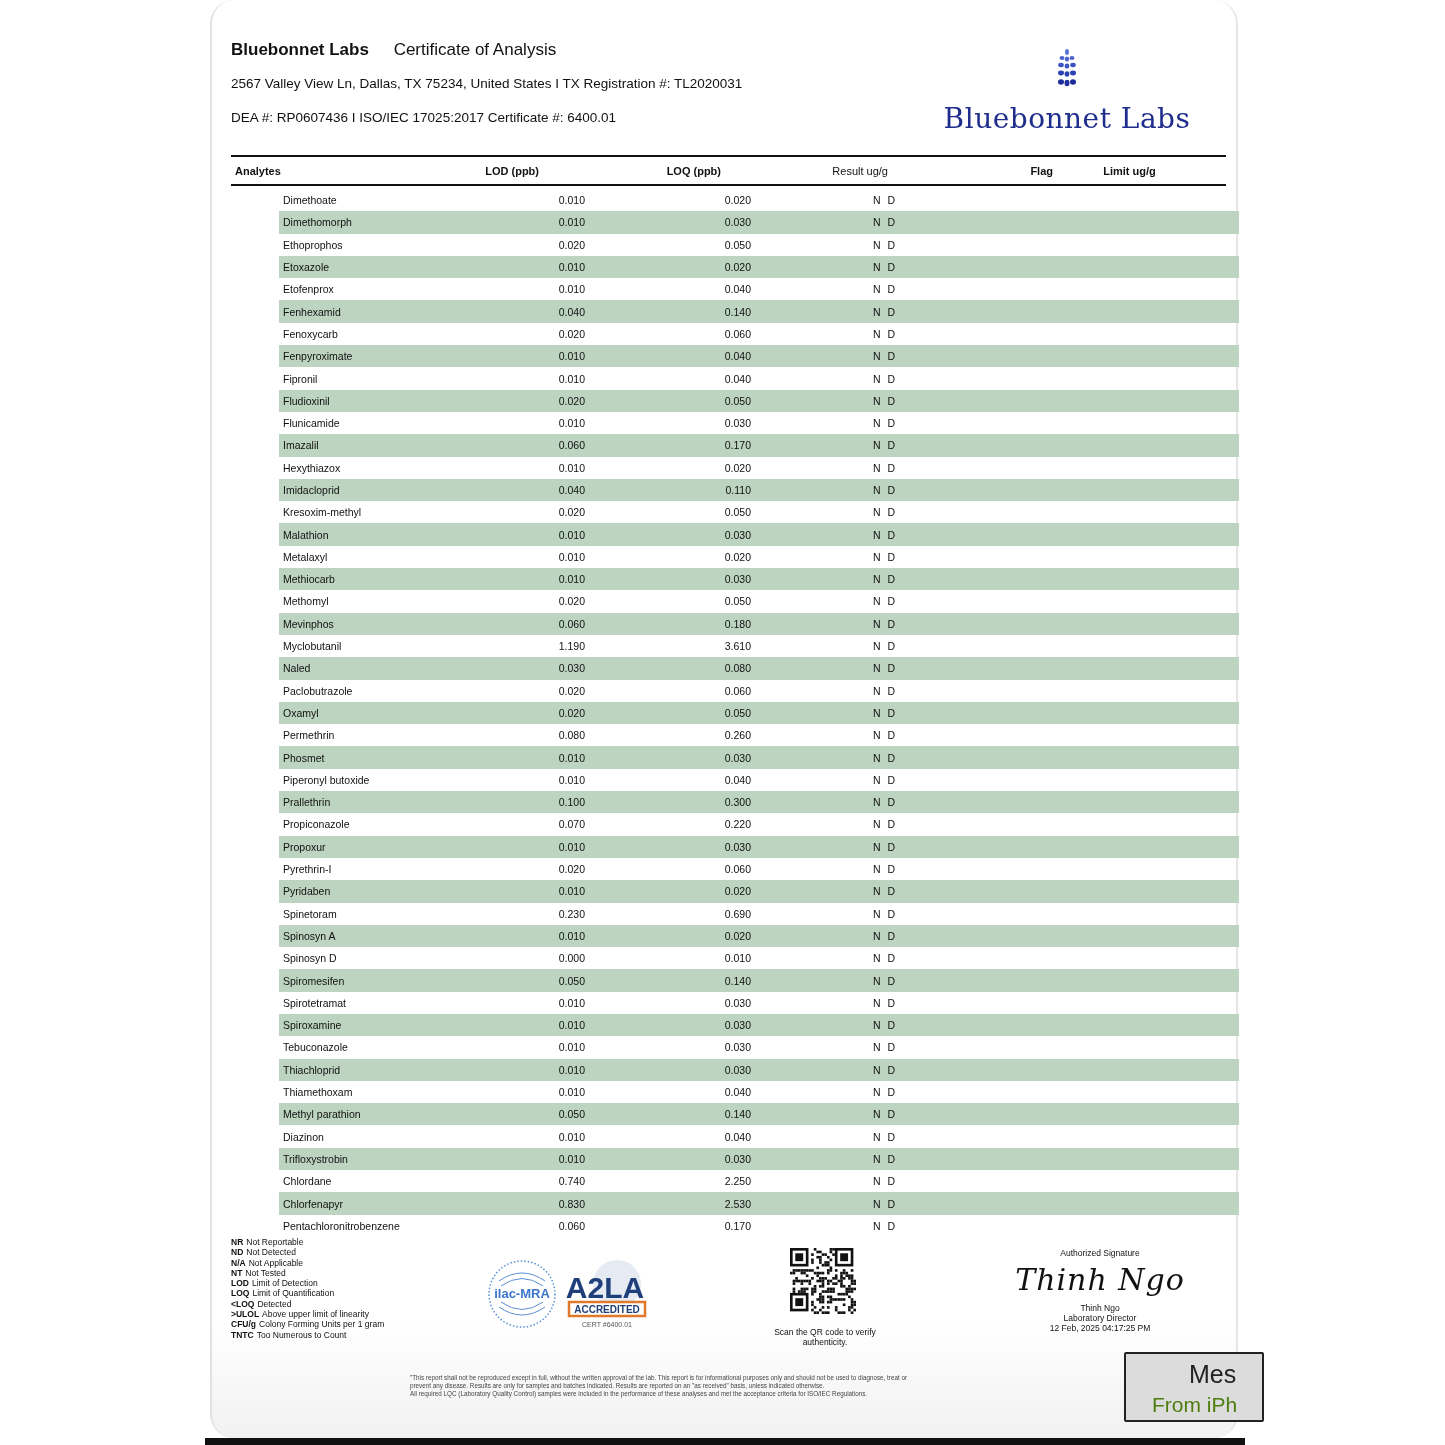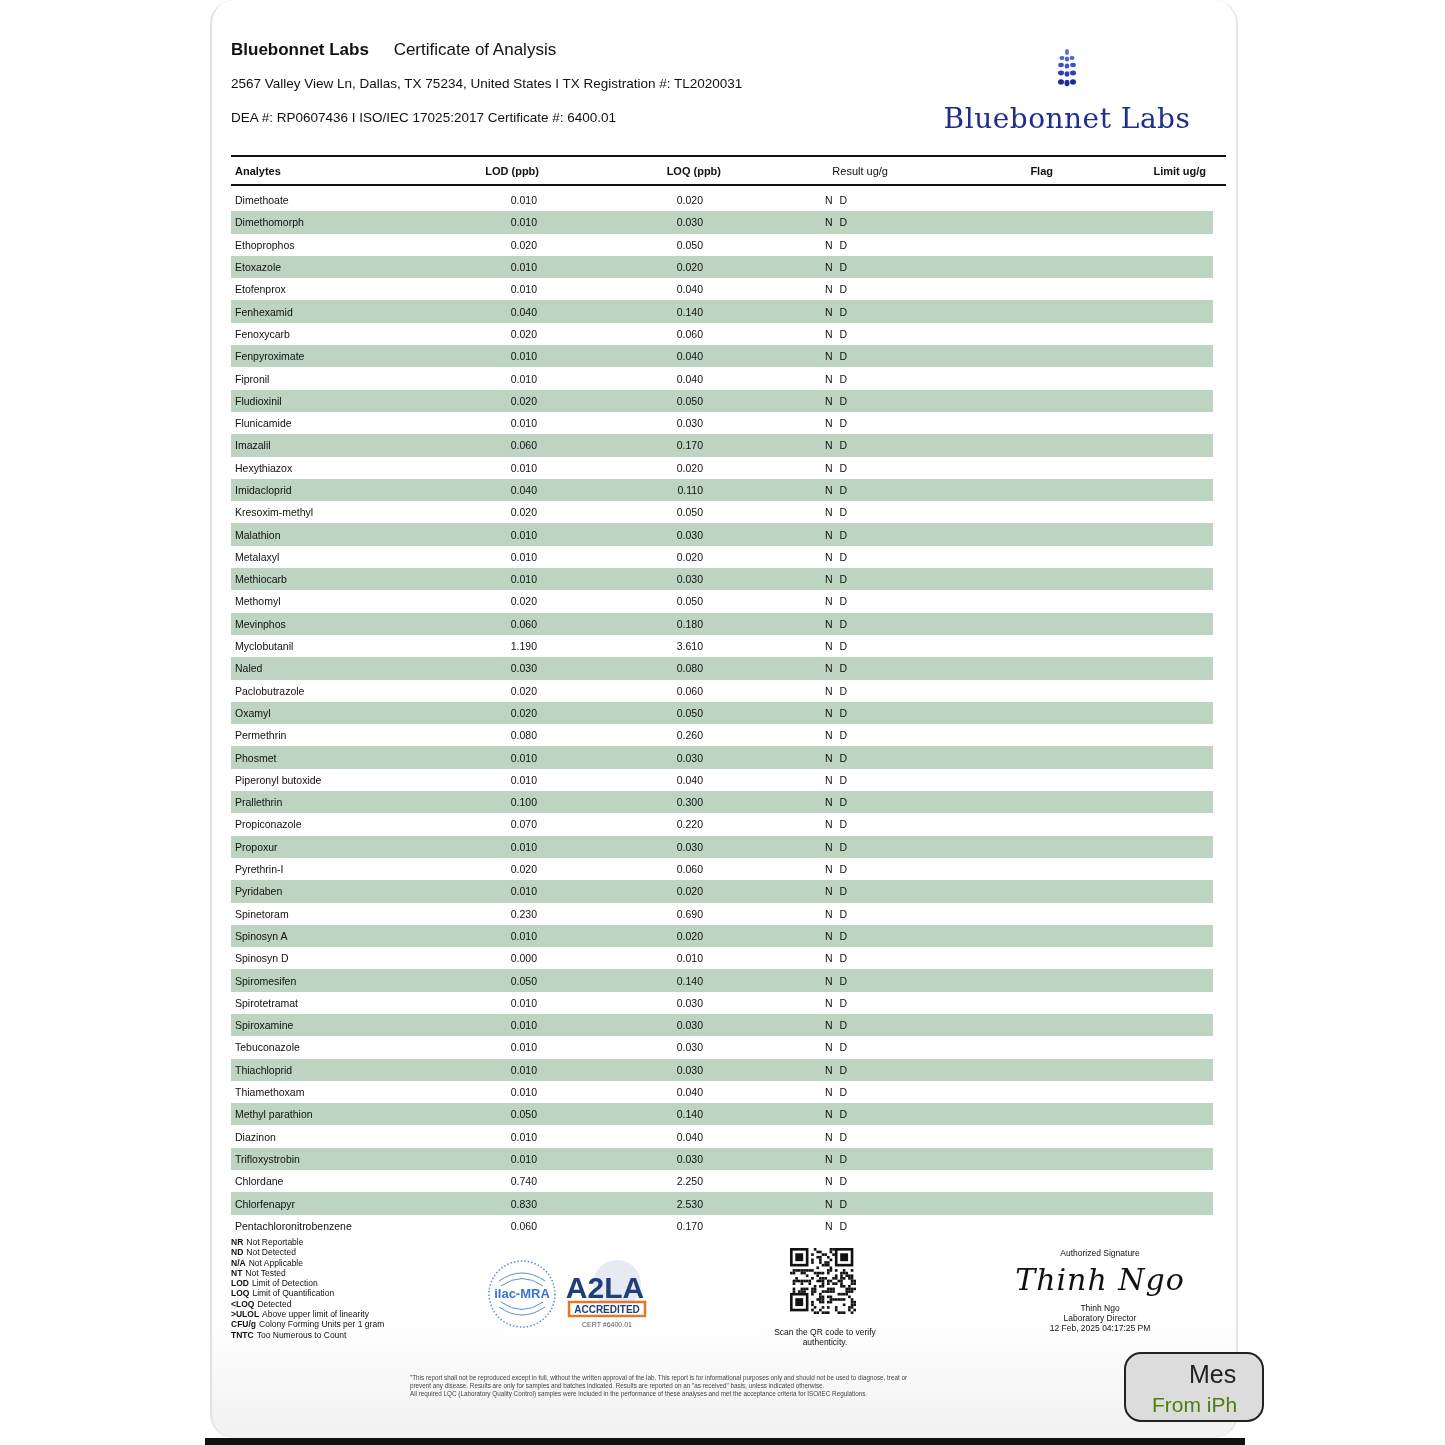--- a/index.html
+++ b/index.html
@@ -26,34 +26,34 @@
     .c-name { width: 200px; padding-left: 4px; box-sizing: border-box; }
     .c-lod { width: 106px; text-align: right; }
     .c-loq { width: 166px; text-align: right; }
     .c-res { width: 146px; text-align: right; letter-spacing: 2px; font-weight: normal; }
     .c-flag { width: 160px; text-align: right; }
     .c-lim { width: 150px; text-align: right; }
     .hdr-row .c-lod { width: 108px; }
     .hdr-row .c-loq { width: 166px; padding-left: 16px; }
     .hdr-row .c-res { width: 167px; letter-spacing: 0; }
     .hdr-row .c-flag { width: 165px; }
-    .hdr-row .c-lim { width: 153px; }
-    .rows { margin-top: 3px; }
+    .hdr-row .c-lim { width: 153px; text-align: center; }
+    .rows { margin-top: 3px; margin-left: 48px; }
     .legend { position: absolute; left: 19px; top: 1237px; font-size: 8.5px; line-height: 10.3px; }
     .legend b { font-weight: bold; margin-right: 3px; }
     .badges { position: absolute; left: 275px; top: 1258px; display: flex; gap: 8px; align-items: center; }
     .qr { position: absolute; left: 578px; top: 1248px; }
     .qr-caption { position: absolute; left: 560px; top: 1327px; width: 106px; text-align: center; font-size: 8.5px; line-height: 10px; }
     .sig { position: absolute; left: 800px; top: 1248px; width: 176px; text-align: center; }
     .sig .auth { font-size: 8.5px; }
     .sig .script { font-family: "DejaVu Serif", serif; font-style: italic; font-size: 30px; margin: 4px 0 6px 0; letter-spacing: 1px; }
     .sig .meta { font-size: 8.5px; line-height: 10px; }
     .footer-main { position: absolute; left: 0; width: 950px; top: 1358px; text-align: center; font-size: 11.5px; font-weight: bold; }
     .footer-note { position: absolute; left: 198px; top: 1374px; width: 560px; font-size: 6.3px; line-height: 8px; color: #444; }
-    .toast { position: absolute; left: 1124px; top: 1352px; width: 140px; height: 70px; border: 2px solid #222; border-radius: 17px; background: #dcdcdc; box-sizing: border-box; overflow: hidden; }
+    .toast { position: absolute; left: 1124px; top: 1352px; width: 140px; height: 70px; border: 2px solid #222; border-radius: 2px; background: #dcdcdc; box-sizing: border-box; overflow: hidden; }
     .toast .t1 { position: absolute; left: 63px; top: 6px; font-size: 25px; color: #222; white-space: nowrap; }
     .toast .t2 { position: absolute; left: 26px; top: 39px; font-size: 21px; color: #4d7c0f; white-space: nowrap; }
     .right-cover { position: absolute; left: 1239px; top: 0; width: 206px; height: 1445px; background: #fff; }
   </style>
 </head>
 <body>
 
 <div class="page">
 
   <div class="header-title">

